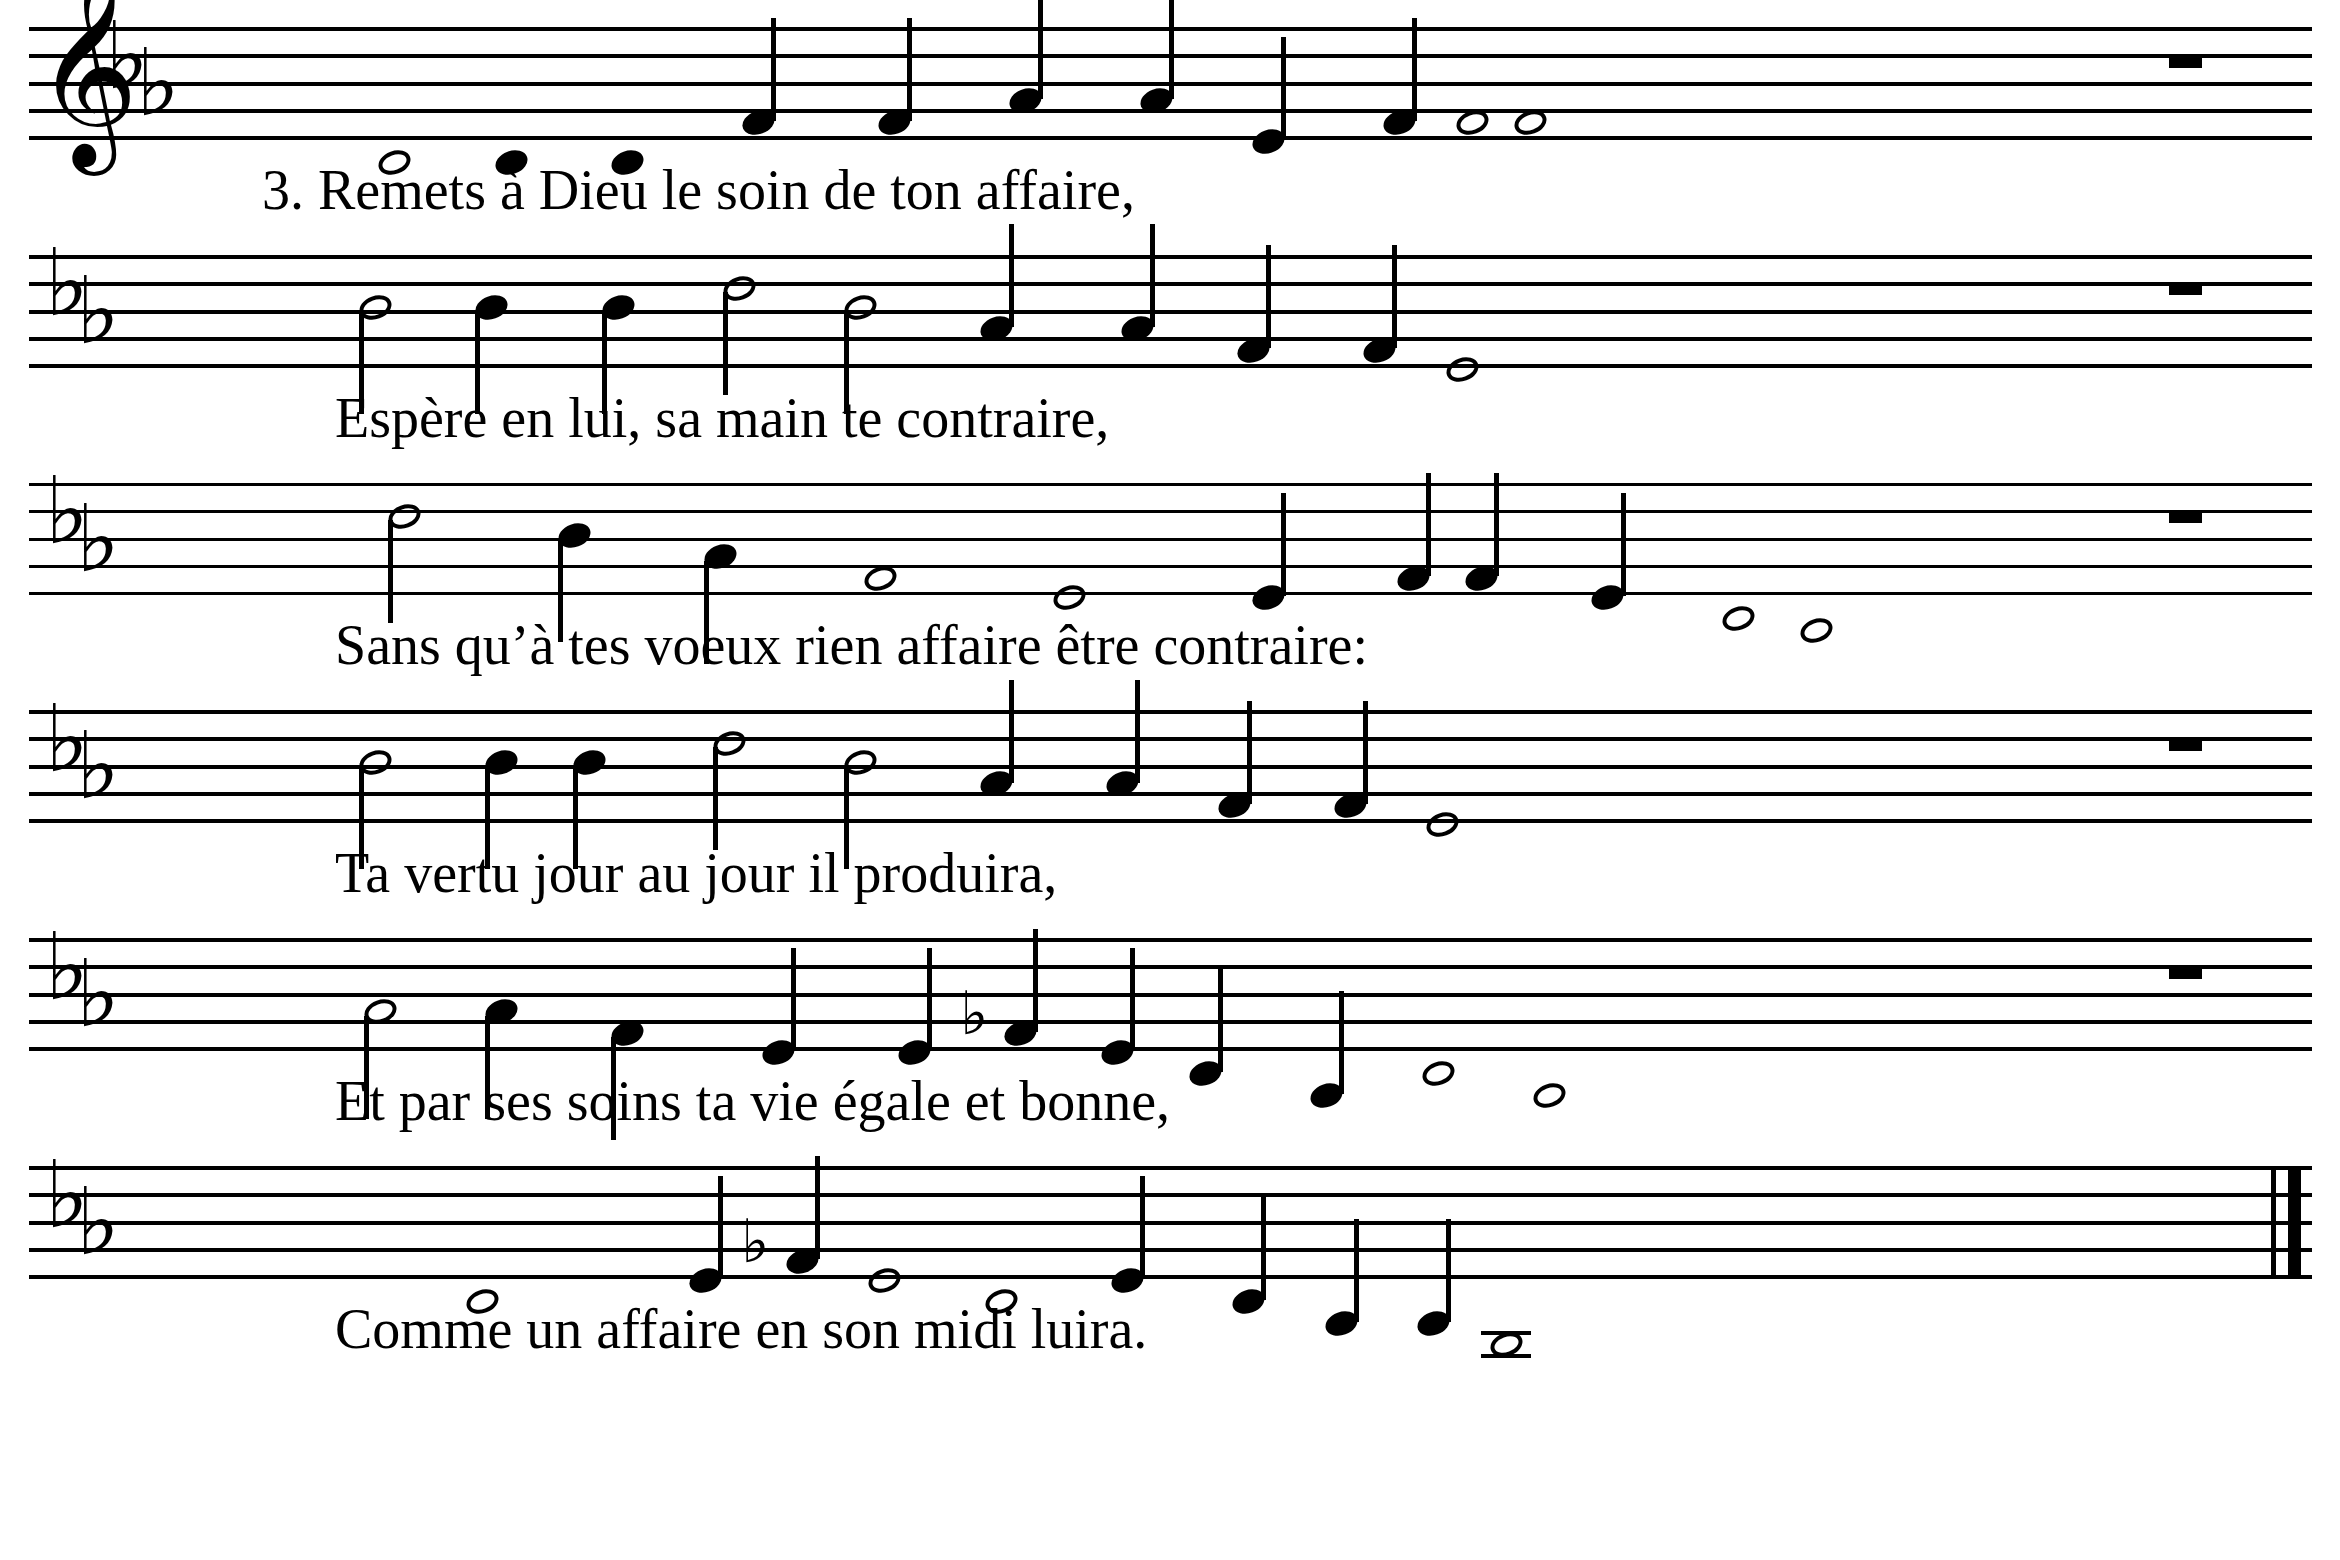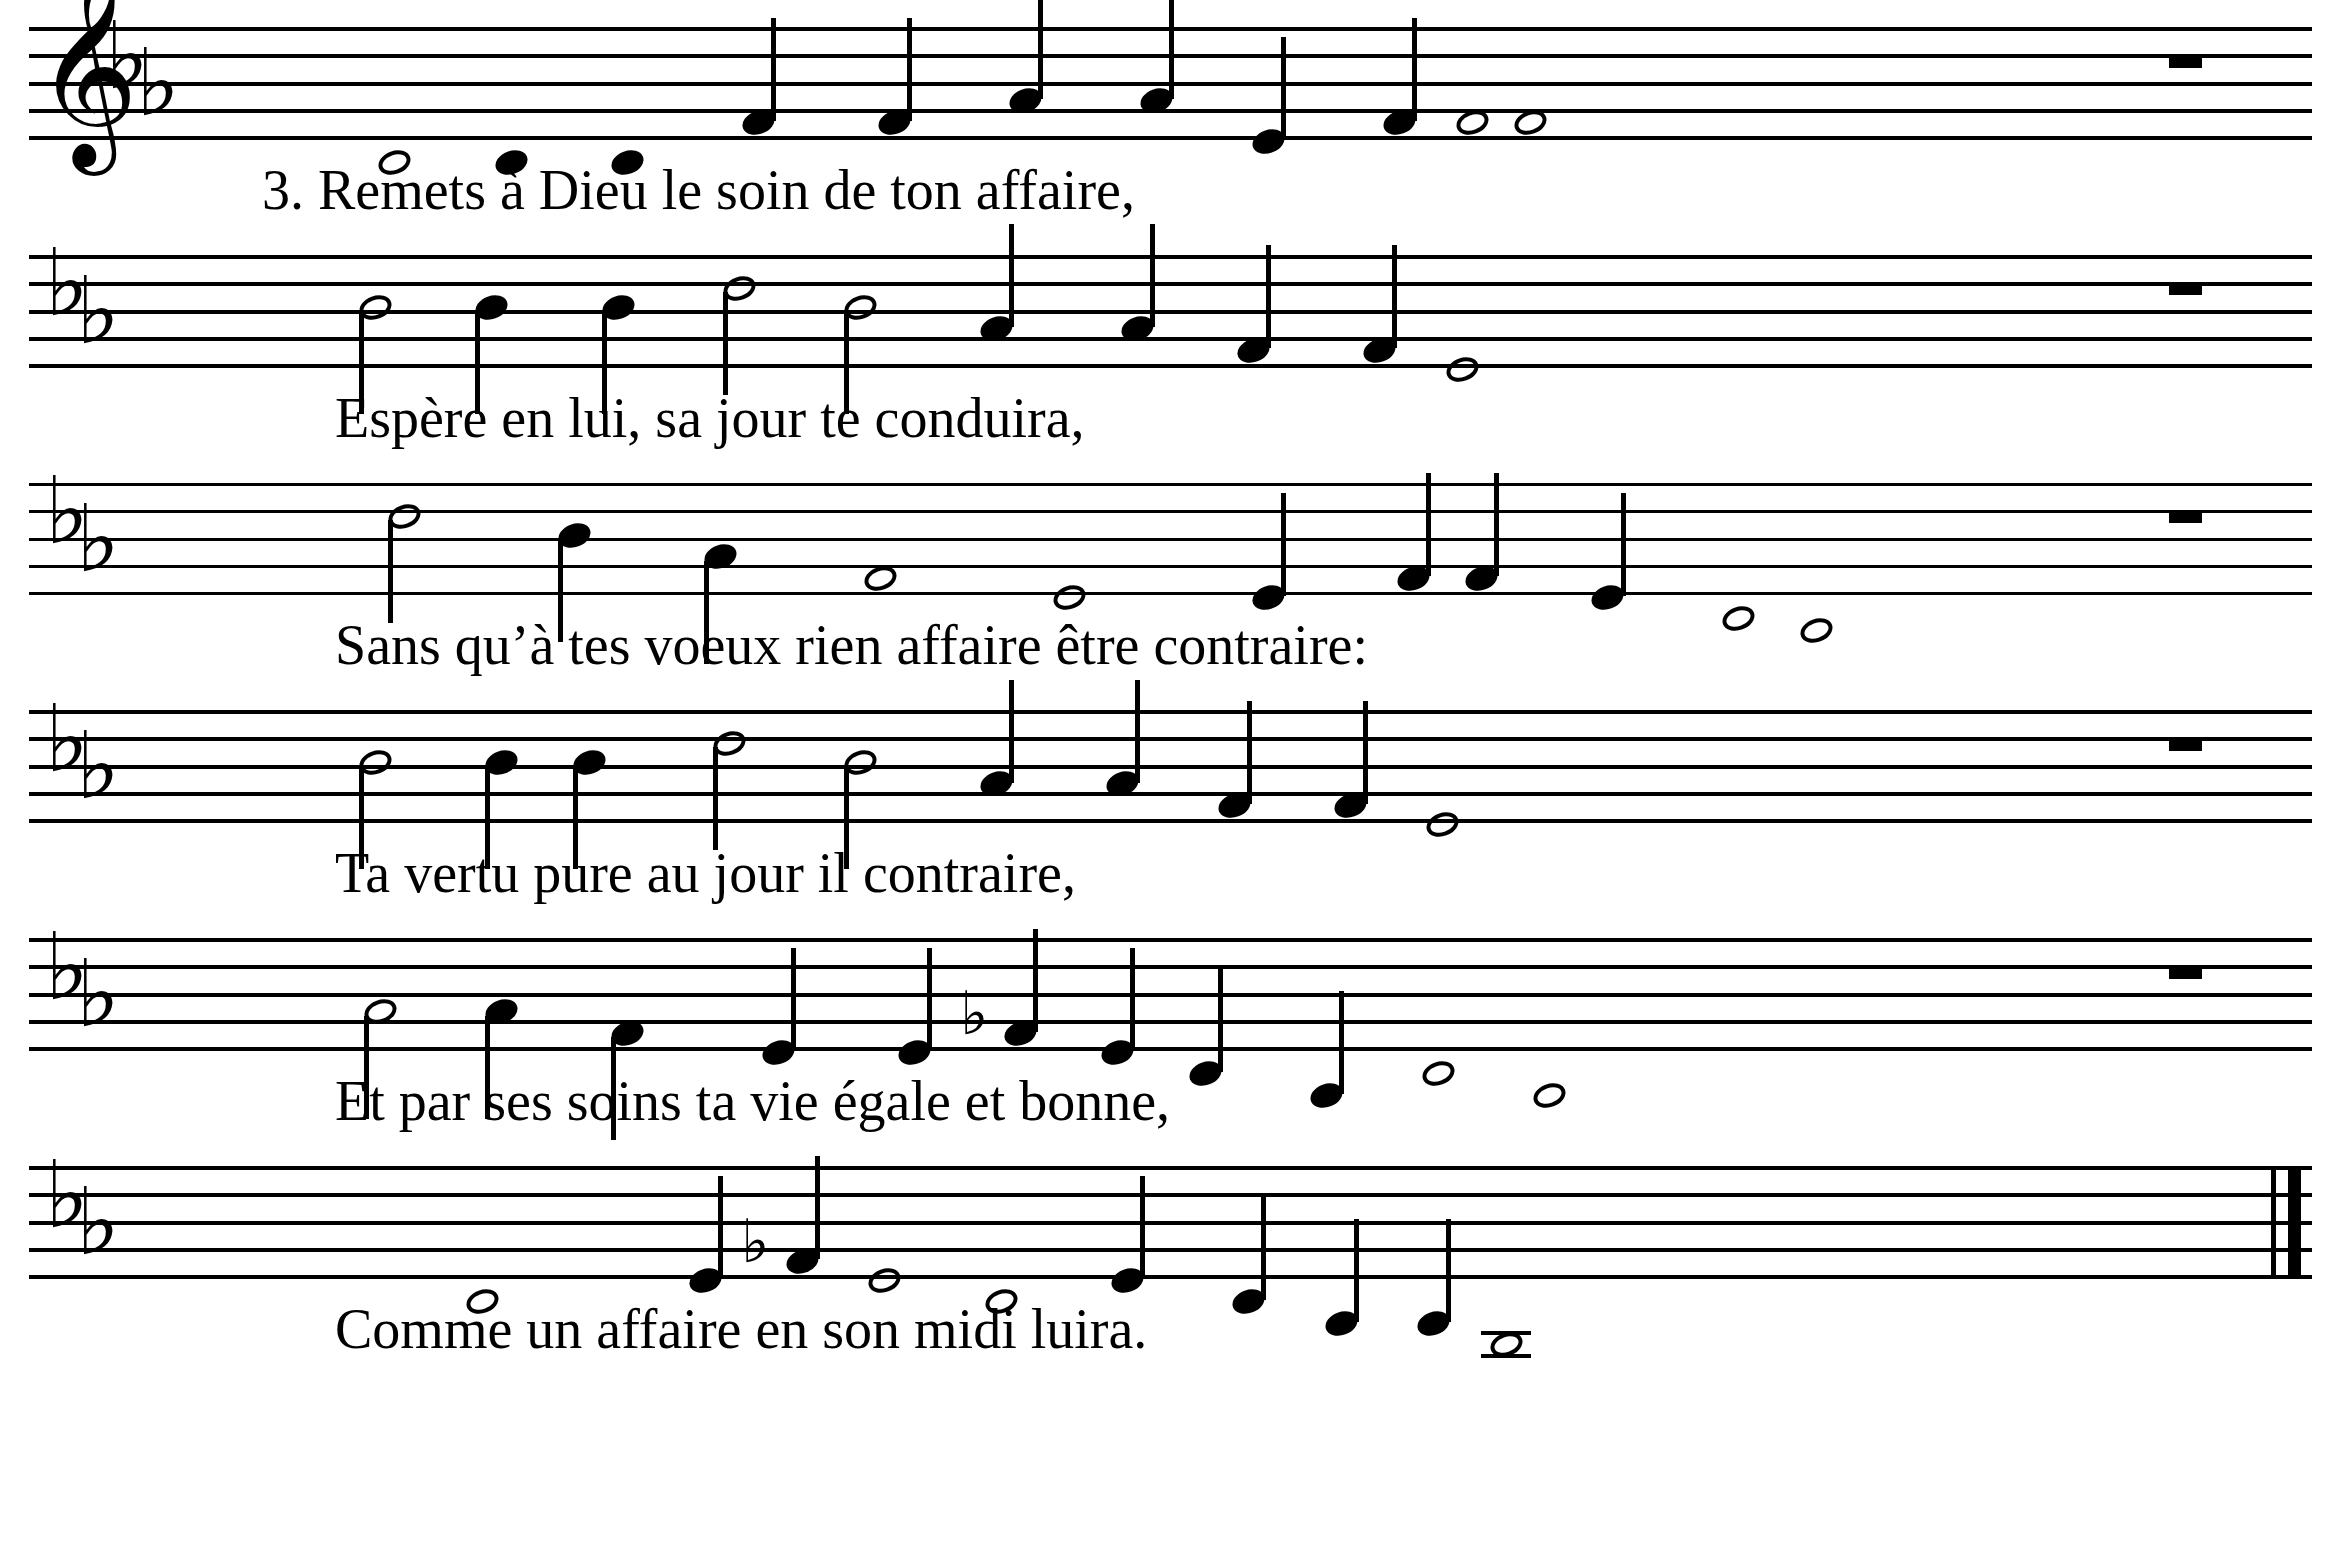--- a/index.html
+++ b/index.html
@@ -173,21 +173,21 @@
         <div class="stem" style="left: 1009px; top: -3.9px; height: 103px;"></div>
         <div class="note filled" style="left: 1121px; top: 89px;"></div>
         <div class="stem" style="left: 1150px; top: -3.9px; height: 103px;"></div>
         <div class="note filled" style="left: 1237px; top: 111px;"></div>
         <div class="stem" style="left: 1266px; top: 17.5px; height: 103px;"></div>
         <div class="note filled" style="left: 1363px; top: 111px;"></div>
         <div class="stem" style="left: 1392px; top: 17.5px; height: 103px;"></div>
         <div class="note open" style="left: 1446px; top: 130px;"></div>
         <div class="rest" style="left: 2169px; top: 54px;"></div>
       </div>
-      <div class="lyric" style="margin-left: 335px; margin-top: 5.8px;">Espère en lui, sa jour te conduira,</div>
+      <div class="lyric" style="margin-left: 335px; margin-top: 5.8px;">Espère en lui, sa main te contraire,</div>
     </div>
     <div class="system">
       <div class="staff">
         <div class="line l1"></div>
         <div class="line l2"></div>
         <div class="line l3"></div>
         <div class="line l4"></div>
         <div class="line l5"></div>
         <div class="keysig flat1b">♭</div>
         <div class="keysig flat2b">♭</div>
@@ -236,21 +236,21 @@
         <div class="stem" style="left: 1009px; top: -3.9px; height: 103px;"></div>
         <div class="note filled" style="left: 1106px; top: 89px;"></div>
         <div class="stem" style="left: 1135px; top: -3.9px; height: 103px;"></div>
         <div class="note filled" style="left: 1218px; top: 111px;"></div>
         <div class="stem" style="left: 1247px; top: 17.5px; height: 103px;"></div>
         <div class="note filled" style="left: 1334px; top: 111px;"></div>
         <div class="stem" style="left: 1363px; top: 17.5px; height: 103px;"></div>
         <div class="note open" style="left: 1426px; top: 130px;"></div>
         <div class="rest" style="left: 2169px; top: 54px;"></div>
       </div>
-      <div class="lyric" style="margin-left: 335px; margin-top: 5.8px;">Ta vertu pure au jour il contraire,</div>
+      <div class="lyric" style="margin-left: 335px; margin-top: 5.8px;">Ta vertu jour au jour il produira,</div>
     </div>
     <div class="system">
       <div class="staff">
         <div class="line l1"></div>
         <div class="line l2"></div>
         <div class="line l3"></div>
         <div class="line l4"></div>
         <div class="line l5"></div>
         <div class="keysig flat1b">♭</div>
         <div class="keysig flat2b">♭</div>

